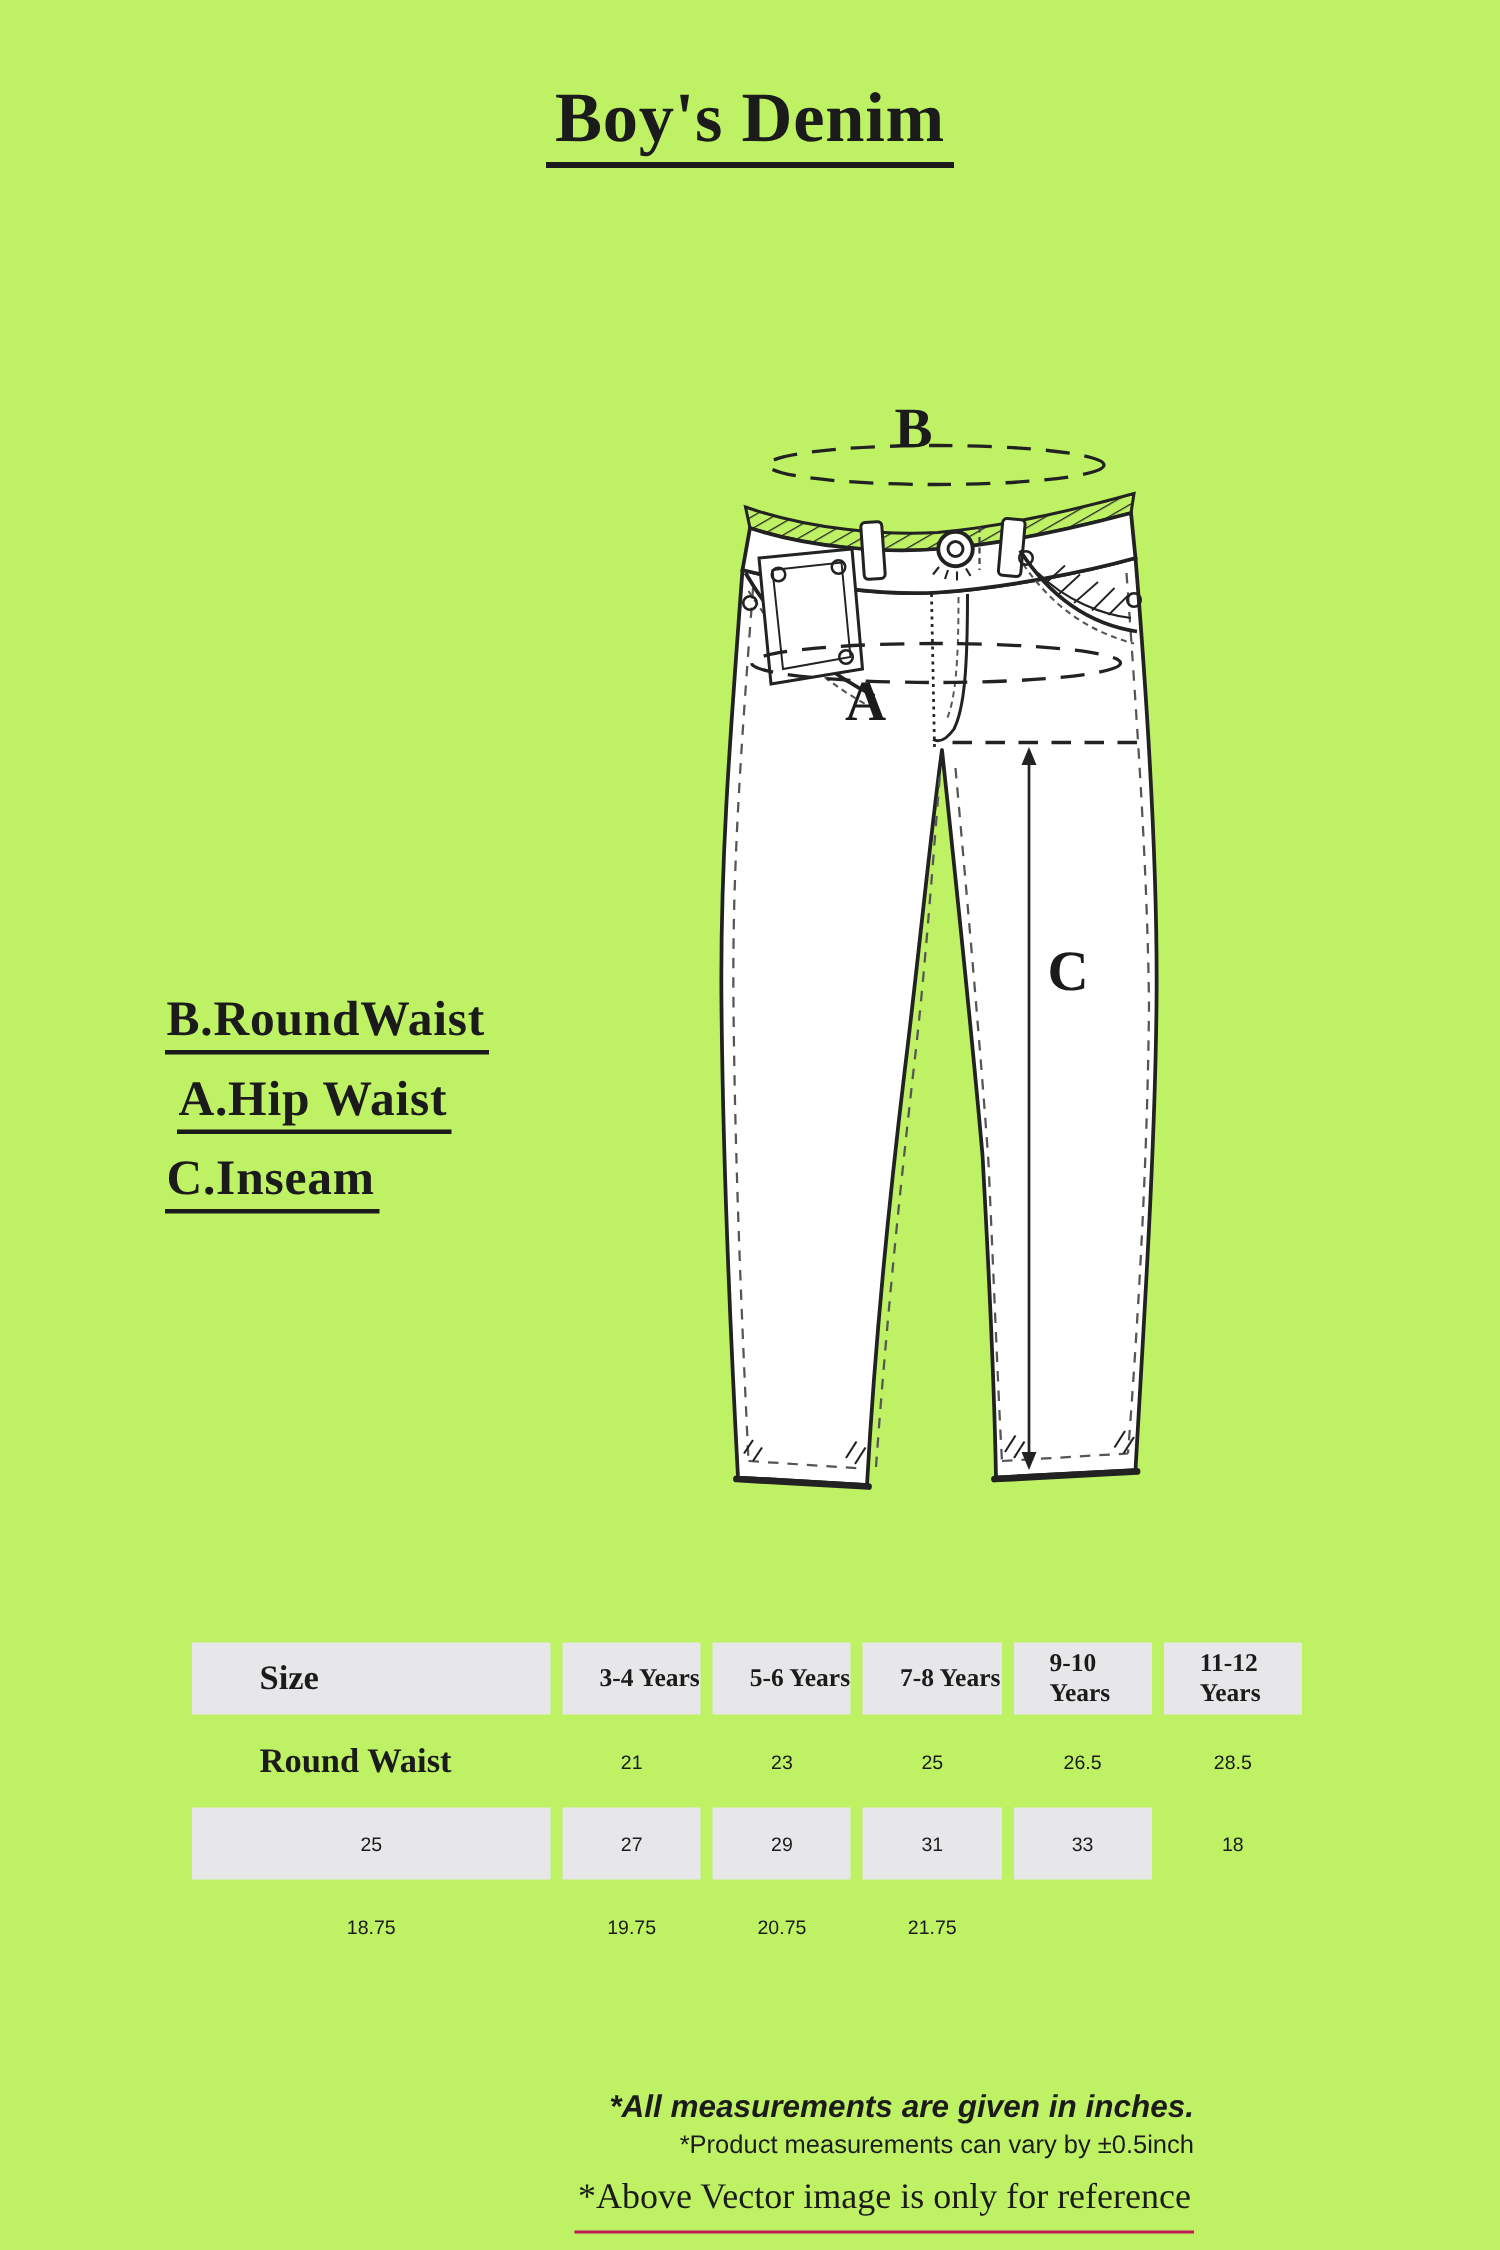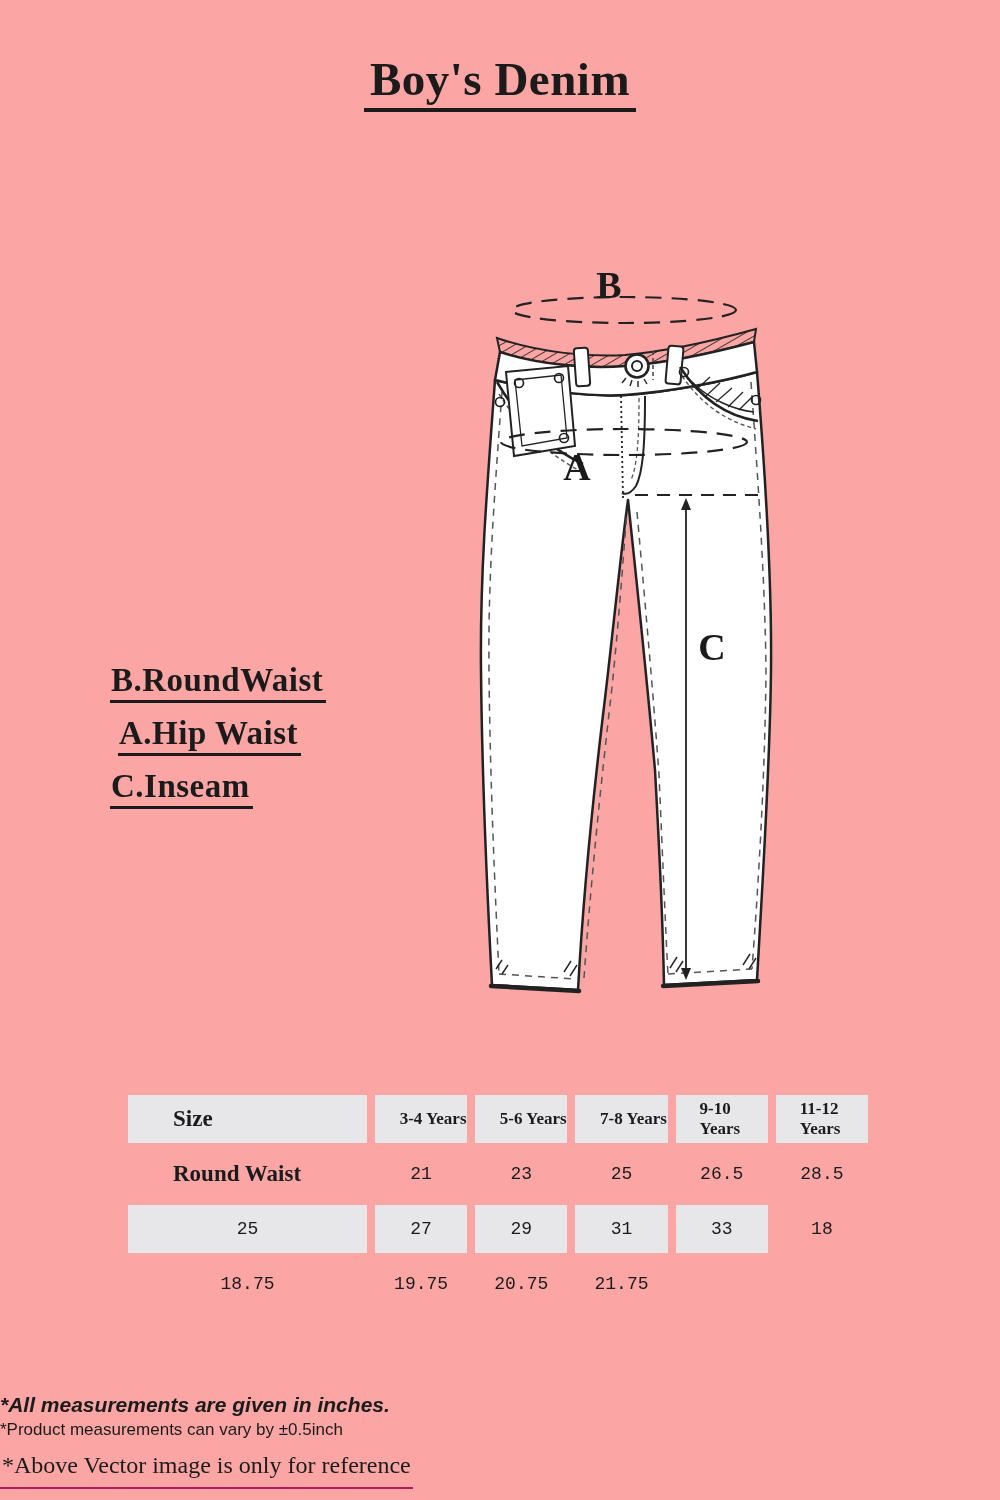--- a/index.html
+++ b/index.html
@@ -1,19 +1,19 @@
 <!DOCTYPE html>
 <html><head>
 <meta charset="utf-8">
 <style>
   html,body{margin:0;padding:0;background:#888;}
   .page{
     position:relative;
     width:1000px;height:1500px;
-    background:#fca5a5;
+    background:#bef264;
     font-family:"Liberation Serif", serif;
     color:#1b1b1b;
     overflow:hidden;
     margin:0 auto;
   }
   
   .title-wrap{position:absolute;top:52px;left:0;width:1000px;text-align:center;}
   .title{
     display:inline-block;
     font-size:47px;font-weight:bold;
@@ -39,36 +39,36 @@
   
   .size-table{
     position:absolute;left:128px;top:1095px;width:740px;
     display:grid;
     grid-template-columns:239px repeat(5,1fr);
     grid-auto-rows:48px;
     column-gap:8px;row-gap:7px;
   }
   .cell{
     display:flex;align-items:center;justify-content:center;
-    font-size:18px;
-    font-family:Liberation Mono, monospace;
+    font-size:13px;
+    font-family:Liberation Sans, sans-serif;
   }
   .cell.gray{background:#e7e7e9;}
   .cell.rowlabel{
     justify-content:flex-start;
     padding-left:45px;
     font-family:"Liberation Serif", serif;
     font-weight:bold;font-size:23px;
   }
   .cell.colhead{
     font-family:"Liberation Serif", serif;
     font-weight:bold;font-size:17px;padding-left:24px;
   }
   
-  .footnotes{position:absolute;left:0;top:1393px;width:796px;text-align:left;}
+  .footnotes{position:absolute;left:0;top:1393px;width:796px;text-align:right;}
   .fn1{
     font-family:"Liberation Sans", sans-serif;
     font-weight:bold;font-style:italic;
     font-size:21px;
   }
   .fn2{
     font-family:"Liberation Sans", sans-serif;
     font-size:17px;margin-top:3px;
   }
   .fn3{

